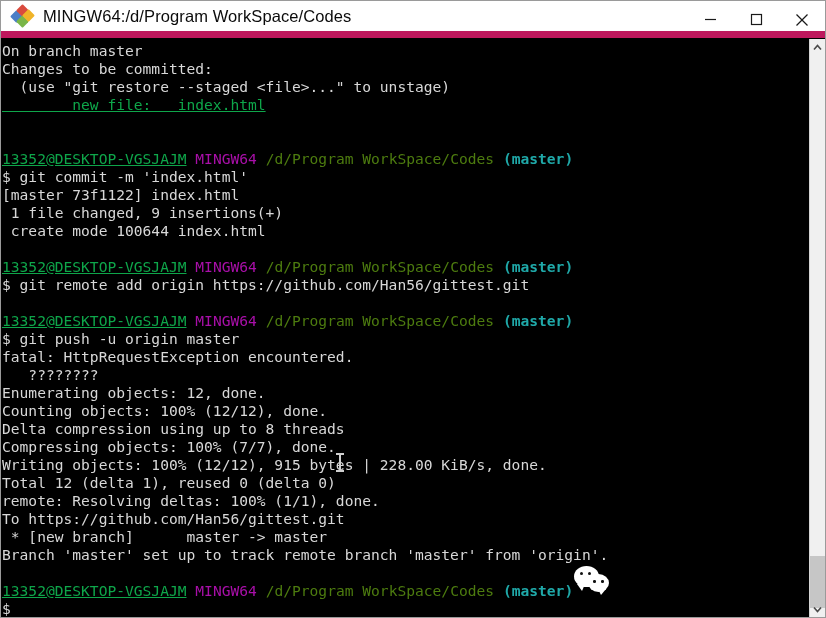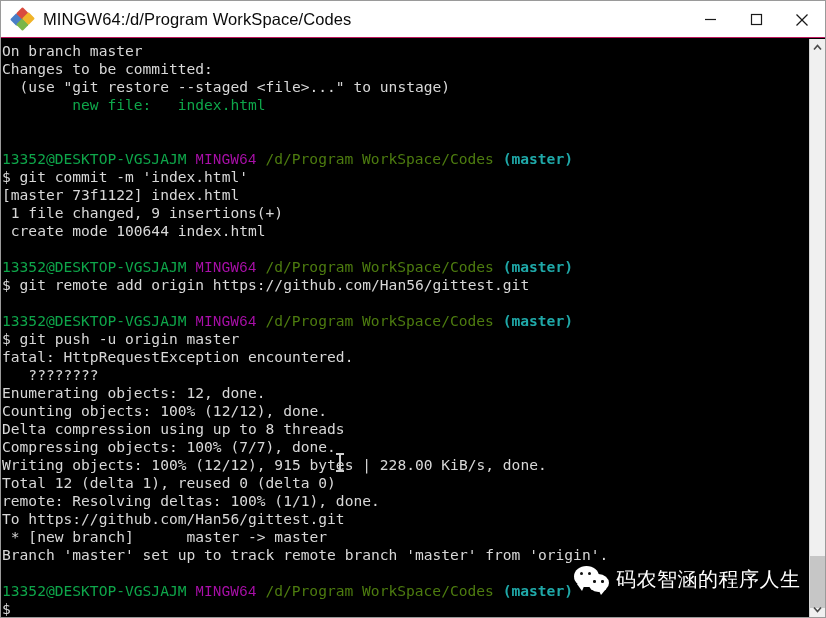--- a/index.html
+++ b/index.html
@@ -17,21 +17,21 @@
     box-sizing: border-box;
     background: #000000;
     border: 1px solid #9a9a9a;
     overflow: hidden;
   }
   
   .titlebar {
     position: relative;
     height: 37px;
     background: #ffffff;
-    border-bottom: 1px solid #be185d;
+    border-bottom: 7px solid #be185d;
     display: flex;
     align-items: center;
     box-sizing: border-box;
   }
   .app-icon {
     width: 22px; height: 22px;
     margin-left: 11px; margin-right: 9px;
     position: relative; flex: 0 0 auto;
   }
   .app-icon i {
@@ -73,22 +73,22 @@
   }
   .term-lines {
     font-family: "DejaVu Sans Mono", monospace;
     font-size: 14.6px;
     line-height: 18px;
     white-space: pre;
     color: #d6d6d6;
   }
   .ln { height: 18px; white-space: pre; }
   .c-white  { color: #d8d8d8; }
-  .c-green  { color: #0ea64a; }
-  .c-purple { color: #a90fa9; font-family: Liberation Mono, monospace; }
+  .c-green  { color: #0ea64a; text-decoration: underline; }
+  .c-purple { color: #a90fa9; }
   .c-yellow { color: #4d7c0f; }
   .c-cyan   { color: #1fa8a8; font-weight: bold; }
   
   .scrollbar {
     position: absolute;
     right: 0; top: 38px;
     width: 16px; height: 579px;
     background: #f0f0f0;
     border-left: 1px solid #d4d4d4;
     box-sizing: border-box;
@@ -213,21 +213,20 @@
 
   <div class="watermark">
     <div class="wechat-logo">
       <div class="bub big"></div>
       <div class="bub small"></div>
       <div class="eye e1"></div>
         <div class="eye e2"></div>
       <div class="eye e3"></div>
         <div class="eye e4"></div>
     </div>
-    <div class="wm-text">码农智涵的程序人生</div>
   </div>
 
   <div class="scrollbar">
     <div class="sb-arrow up">
       <svg width="9" height="7" viewBox="0 0 9 7">
           <polyline points="1,5.5 4.5,1.5 8,5.5" fill="none" stroke="#4a4a4a" stroke-width="1.6"></polyline>
         </svg>
     </div>
     <div class="sb-track">
       <div class="sb-thumb"></div>

